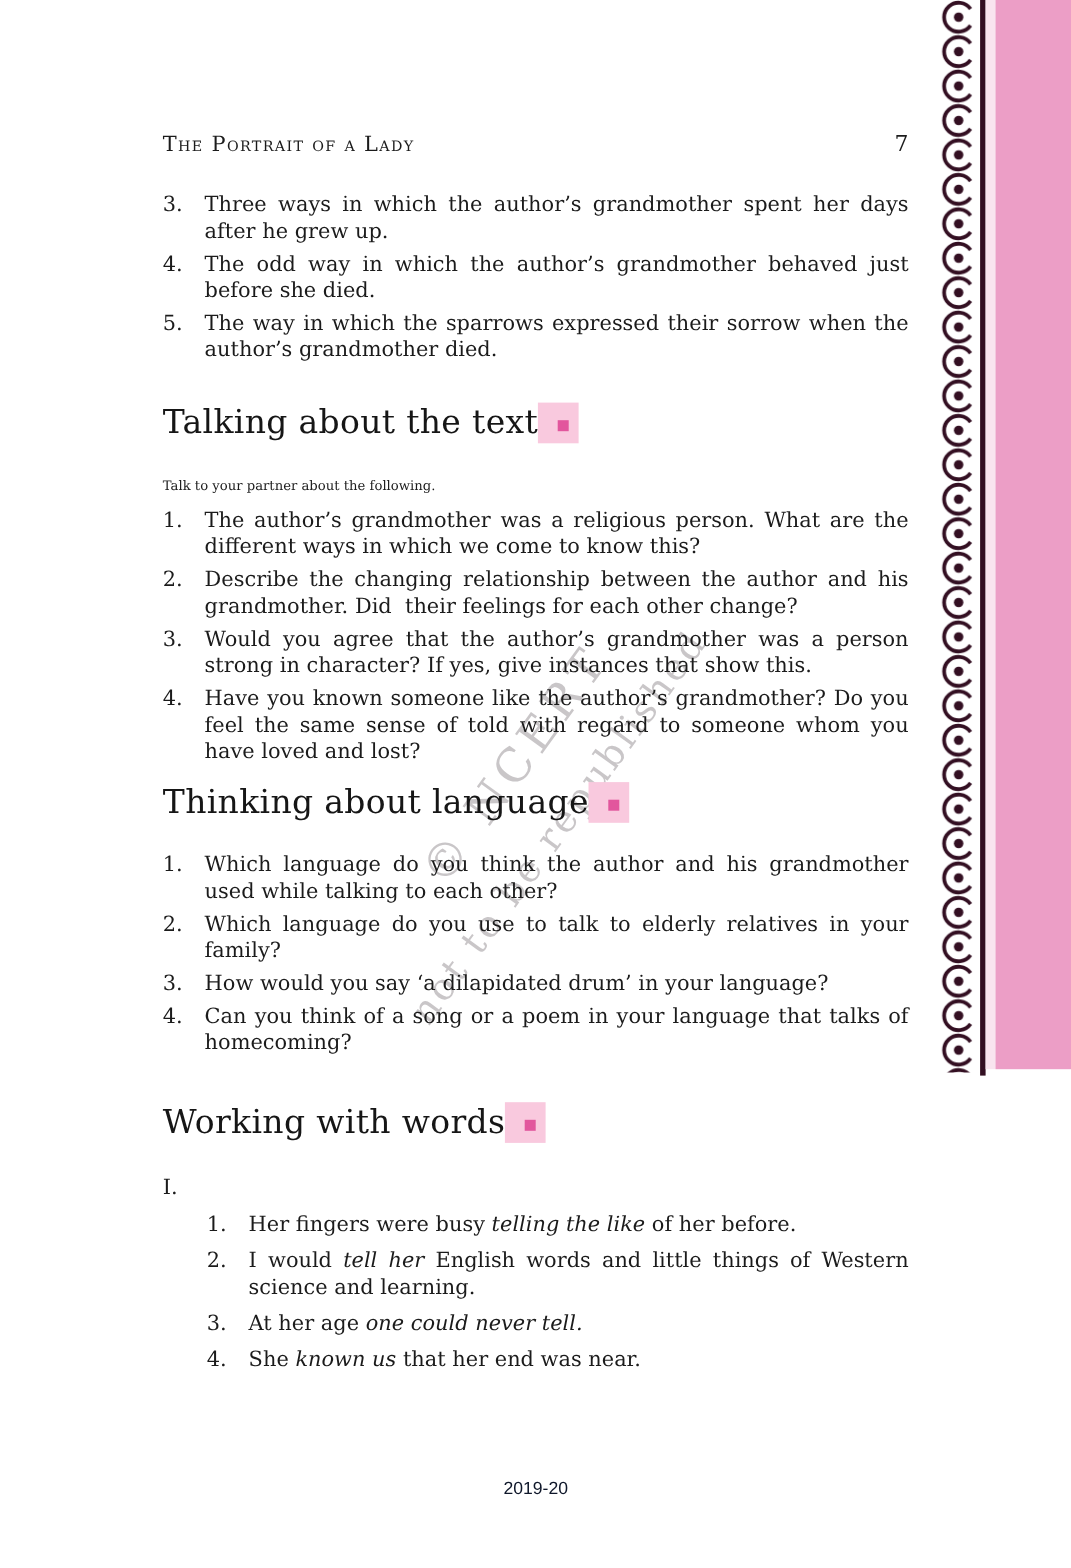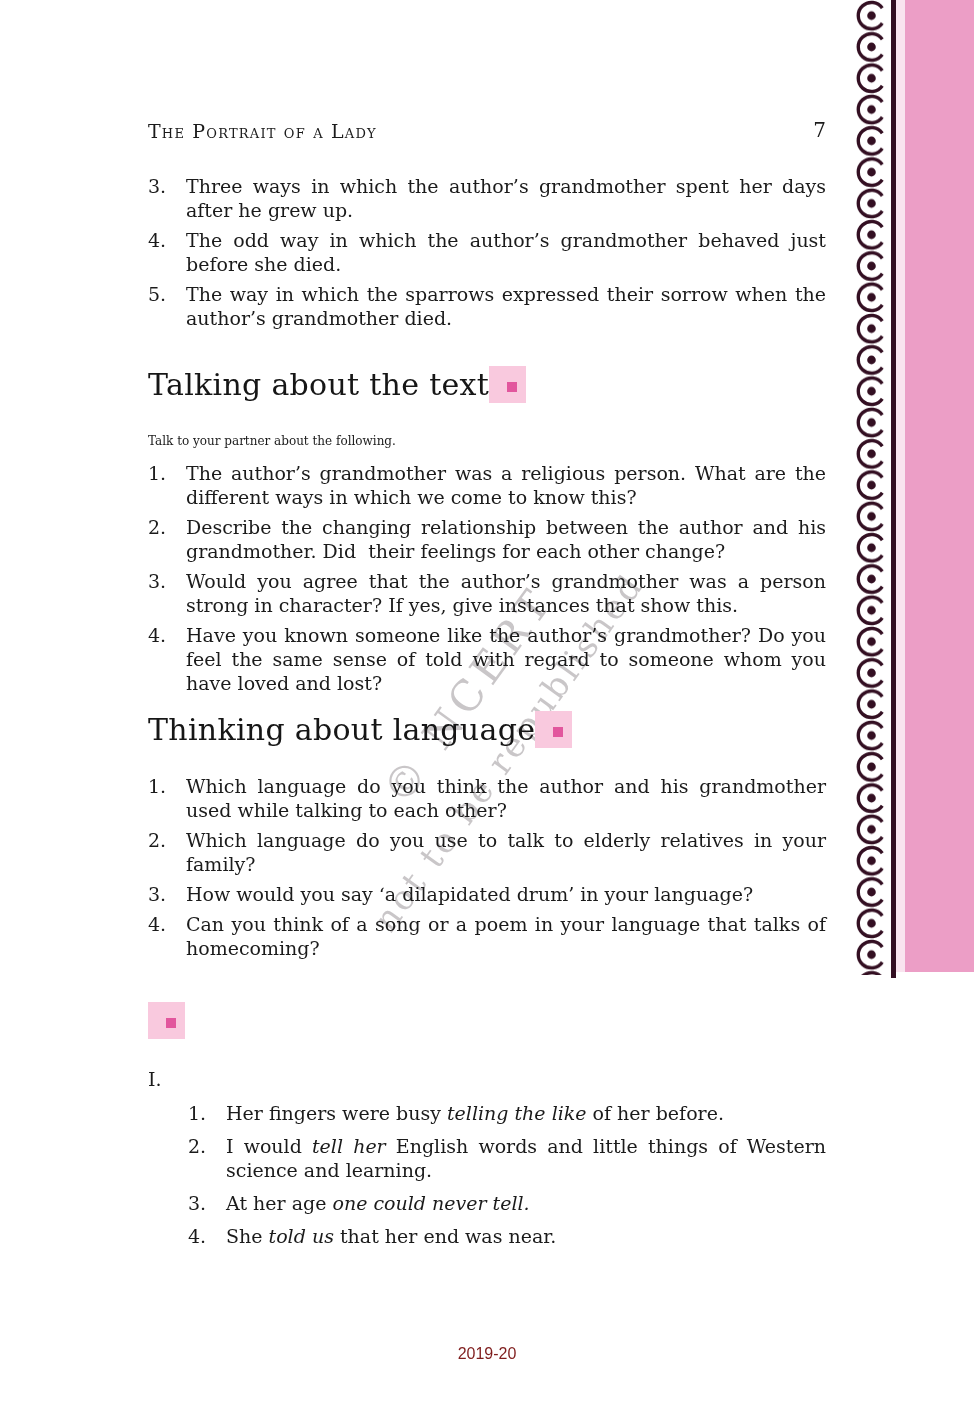--- a/index.html
+++ b/index.html
@@ -52,21 +52,21 @@
   .sec-intro { margin:0 0 8px 0; font-size:12px; line-height:24px; }
 
   .lead { display:flex; margin-top:28px; font-size:19px; line-height:24px; }
   .lead .num { flex:0 0 38px; }
 
   .sub { margin-left:40px; margin-top:10px; }
   .sub .li { margin-bottom:9px; }
 
   .footer { position:absolute; left:0; right:0; top:1345px; text-align:center;
             font-family:"Liberation Sans", sans-serif; font-size:16px;
-            color:#7f1d1d; z-index:2; }
+            color:#0f172a; z-index:2; }
 </style>
 </head>
 <body>
 
 <div class="lace-border">
   <svg width="126" height="978" viewBox="0 0 126 978" xmlns="http://www.w3.org/2000/svg">
     <defs>
       <pattern id="lace" width="126" height="31.3" patternUnits="userSpaceOnUse">
         <path class="lace-arc" d="M 34.3 8.1 A 13.2 13.2 0 1 0 34.3 23.2"></path>
         <circle class="lace-dot" cx="23.5" cy="15.65" r="4.3"></circle>
@@ -154,20 +154,21 @@
       </div>
       <div class="li">
         <span class="num">4.</span>
         <span class="txt">Can you think of a song or a poem in your language that talks of homecoming?</span>
       </div>
     </div>
   </section>
 
   <section class="sec3">
     <div class="heading-row">
+      <h2>Working with words</h2>
       <span class="sq">
           <span class="dot"></span>
         </span>
     </div>
     <div class="lead">
       <span class="num">I.</span>
     </div>
     <div class="sub">
       <div class="li">
         <span class="num">1.</span>
@@ -176,20 +177,20 @@
       <div class="li">
         <span class="num">2.</span>
         <span class="txt"><span>I would </span><i>tell her</i><span> English words and little things of Western science and learning.</span></span>
       </div>
       <div class="li">
         <span class="num">3.</span>
         <span class="txt"><span>At her age </span><i>one could never tell.</i></span>
       </div>
       <div class="li">
         <span class="num">4.</span>
-        <span class="txt"><span>She </span><i>told us</i><span> that her end was near.</span></span>
+        <span class="txt"><span>She </span><i>known us</i><span> that her end was near.</span></span>
       </div>
     </div>
   </section>
 
 </div>
 
 <div class="footer">2019-20</div>
 
 </body></html>

